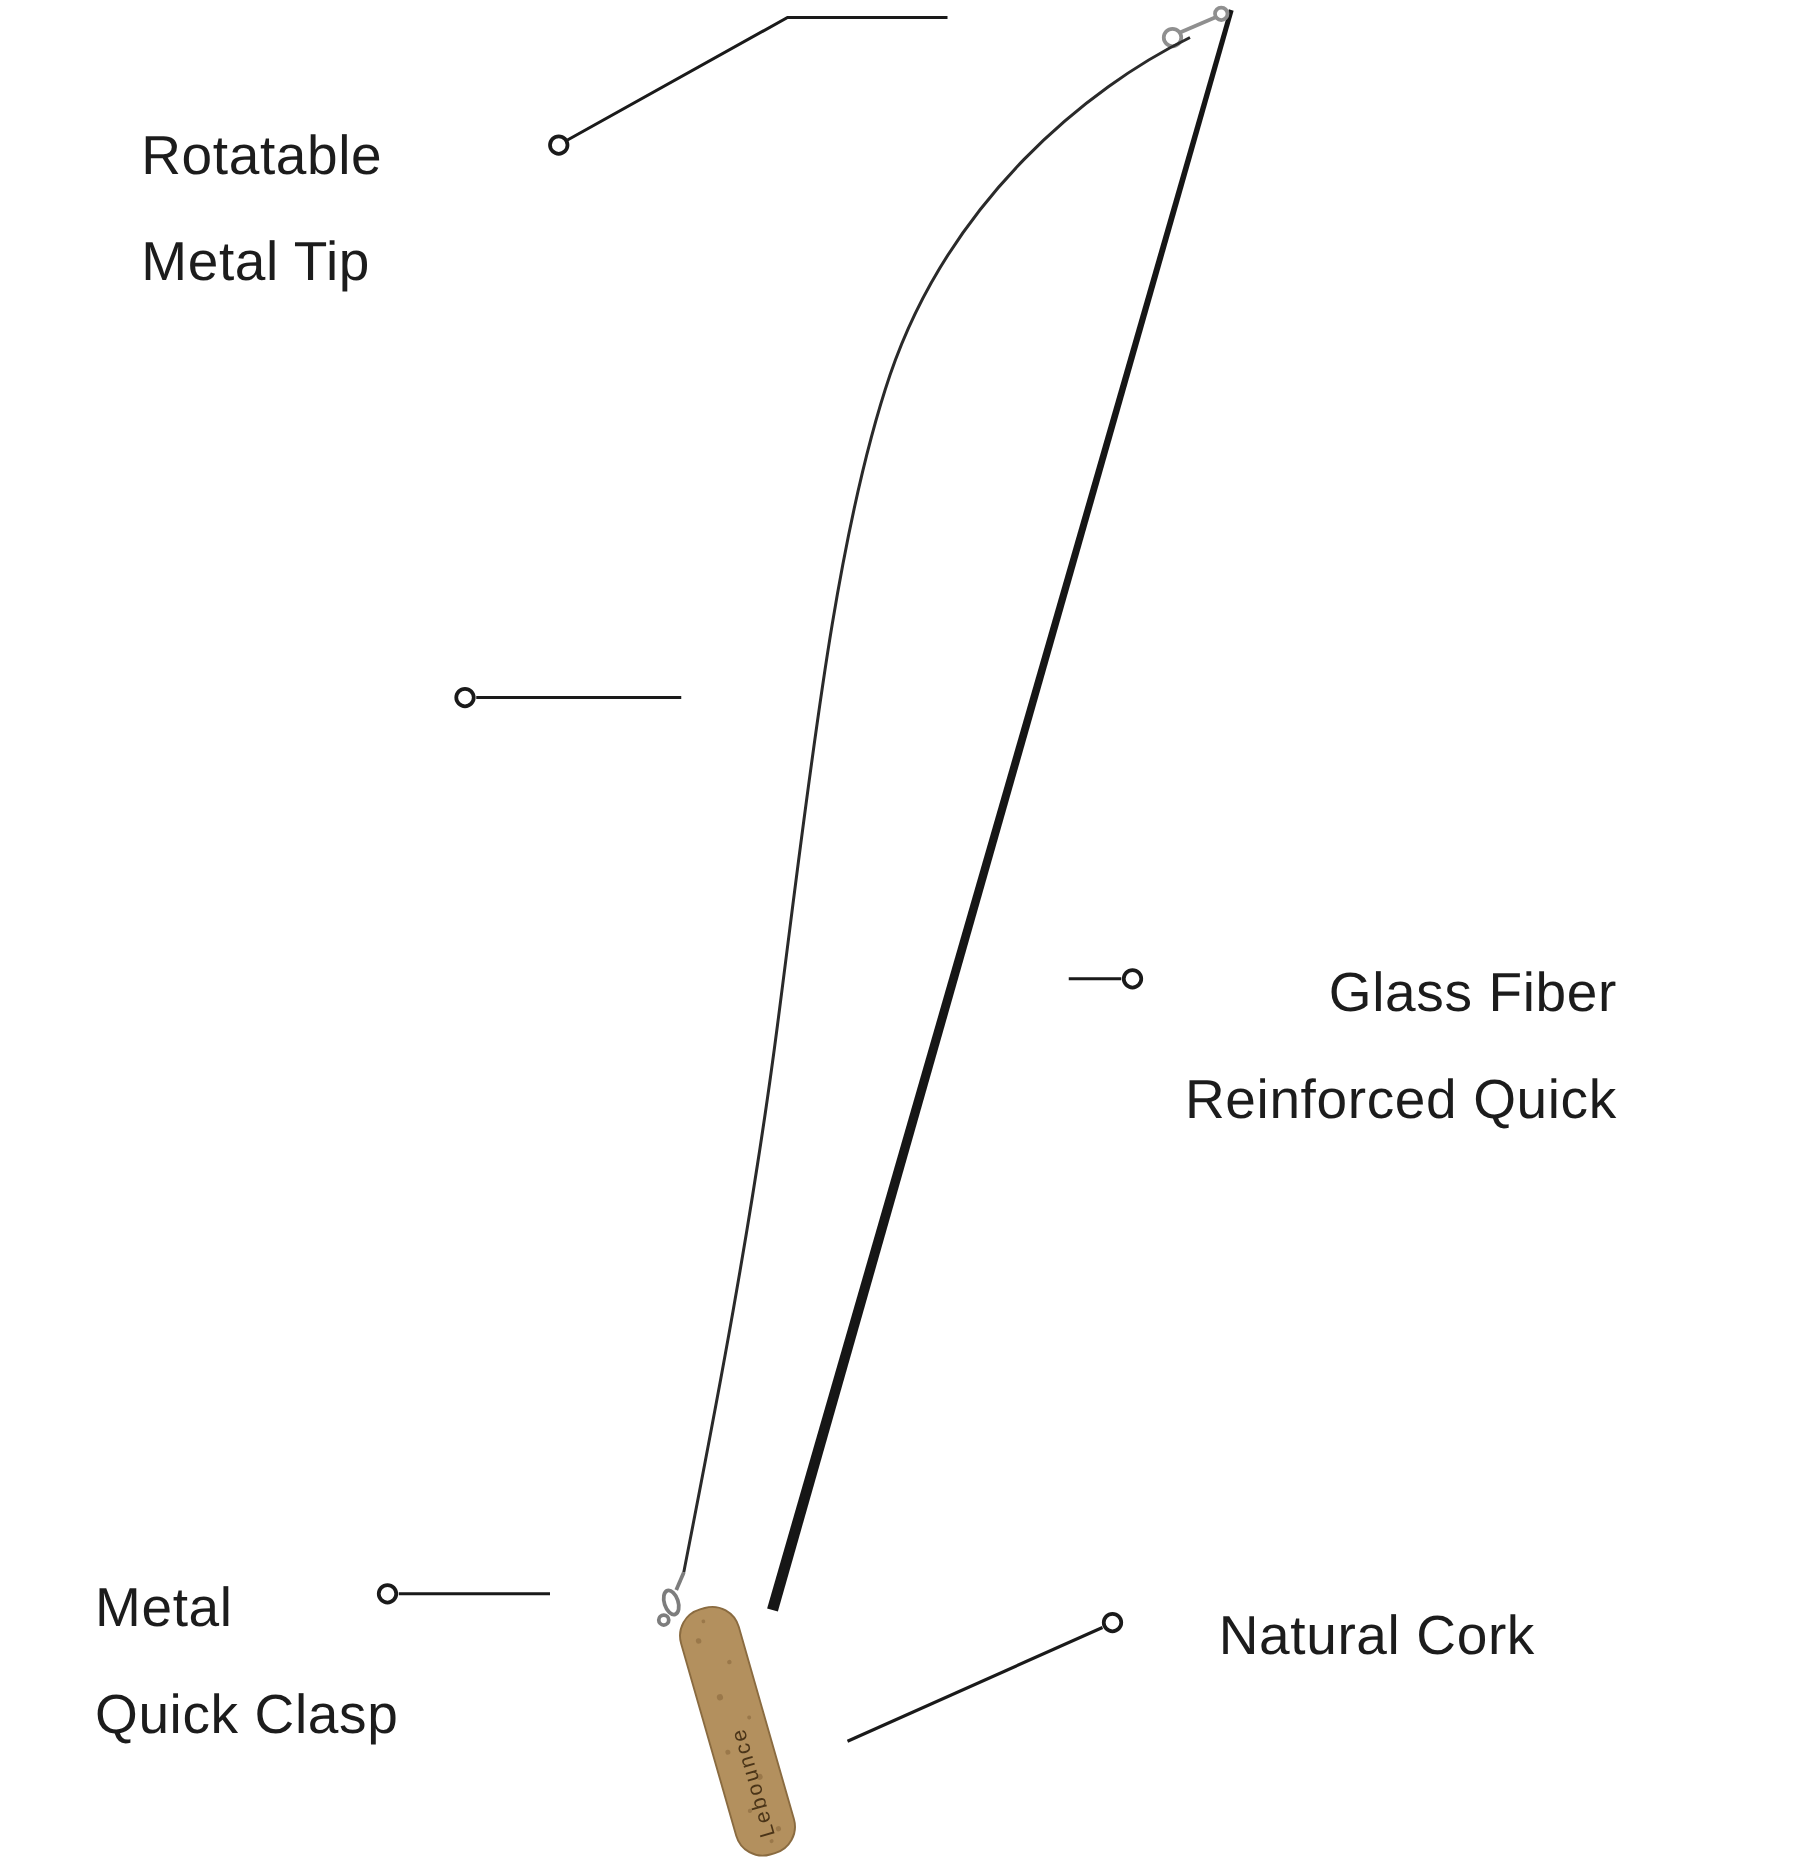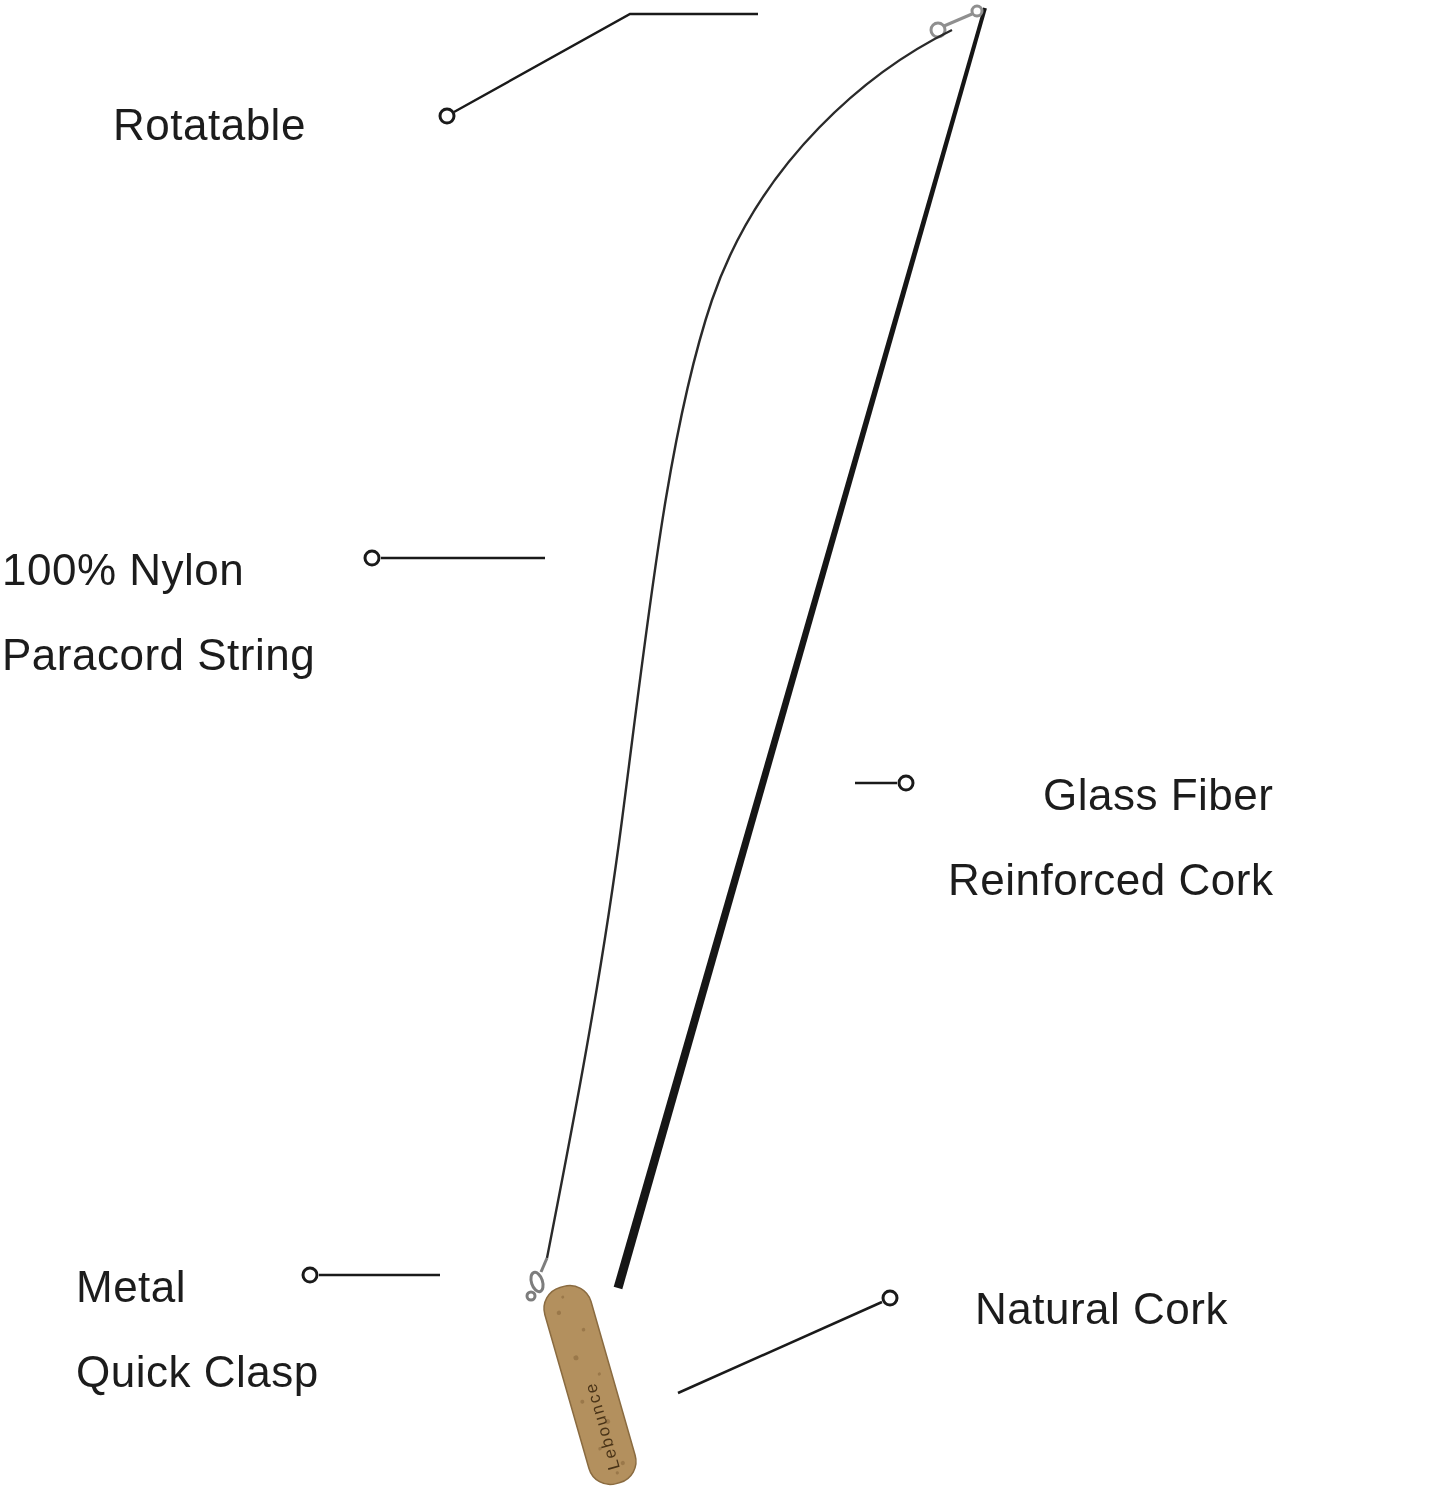--- a/index.html
+++ b/index.html
@@ -94,30 +94,27 @@
 
     <line x1="319" y1="1275" x2="440" y2="1275" stroke="#1a1a1a" stroke-width="2.5"></line>
     <circle cx="310" cy="1275" r="7" fill="#ffffff" stroke="#1a1a1a" stroke-width="3"></circle>
 
     <line x1="882" y1="1302" x2="678" y2="1393" stroke="#1a1a1a" stroke-width="2.5"></line>
     <circle cx="890" cy="1298" r="7" fill="#ffffff" stroke="#1a1a1a" stroke-width="3"></circle>
   </svg>
 
   <div class="label lbl-metal-tip">
     <div>Rotatable</div>
+    <div>Metal Tip</div>
   </div>
 
-  <div class="label lbl-paracord">
-    <div>100% Nylon</div>
-    <div>Paracord String</div>
-  </div>
 
   <div class="label lbl-resin">
     <div>Glass Fiber</div>
-    <div>Reinforced Cork</div>
+    <div>Reinforced Quick</div>
   </div>
 
   <div class="label lbl-clasp">
     <div>Metal</div>
     <div>Quick Clasp</div>
   </div>
 
   <div class="label lbl-cork">
     <div>Natural Cork</div>
   </div>

